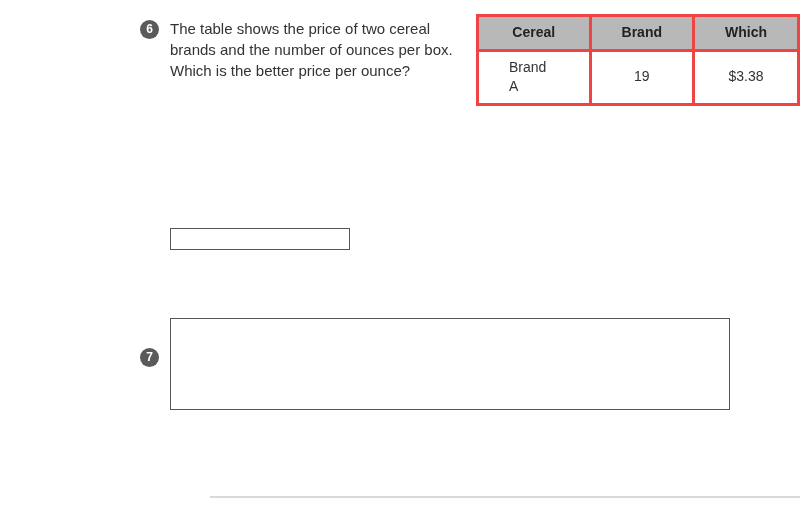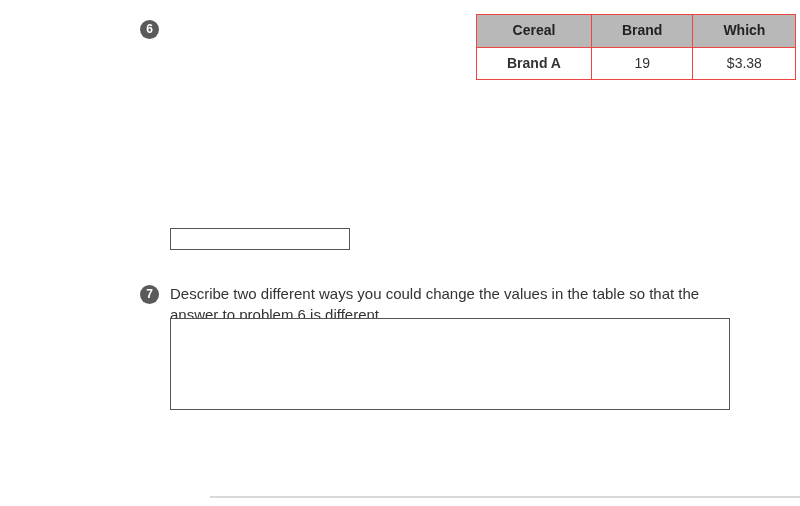--- a/index.html
+++ b/index.html
@@ -40,30 +40,30 @@
     color: #333;
   }
   .data-table {
     position: absolute;
     top: 14px;
     left: 476px;
     border-collapse: collapse;
     font-size: 14px;
   }
   .data-table th, .data-table td {
-    border: 1px solid #ef4444;
+    border: 3px solid #ef4444;
     padding: 6px 30px;
     text-align: center;
   }
   .data-table th {
     background: #b8b8b8;
     font-weight: 700;
     color: #222;
   }
-  .data-table td.name { text-align: left; font-weight: bold; }
+  .data-table td.name { text-align: left; }
   .ans-short {
     position: absolute;
     top: 228px;
     left: 170px;
     width: 180px;
     height: 22px;
     border: 1px solid #555;
     background: #fff;
   }
   .q7 { padding-top: 265px; }
@@ -89,20 +89,21 @@
     bottom: 8px;
     height: 2px;
     background: #d9d9d9;
   }
 </style>
 </head>
 <body>
 
 <div class="problem q6">
   <div class="badge">6</div>
+  <div class="q6-text">The table shows the price of two cereal brands and the number of ounces per box. Which is the better price per ounce?</div>
 </div>
 
 <table class="data-table">
   <thead>
     <tr>
       <th>Cereal</th>
       <th>Brand</th>
       <th>Which</th>
     </tr>
   </thead>

